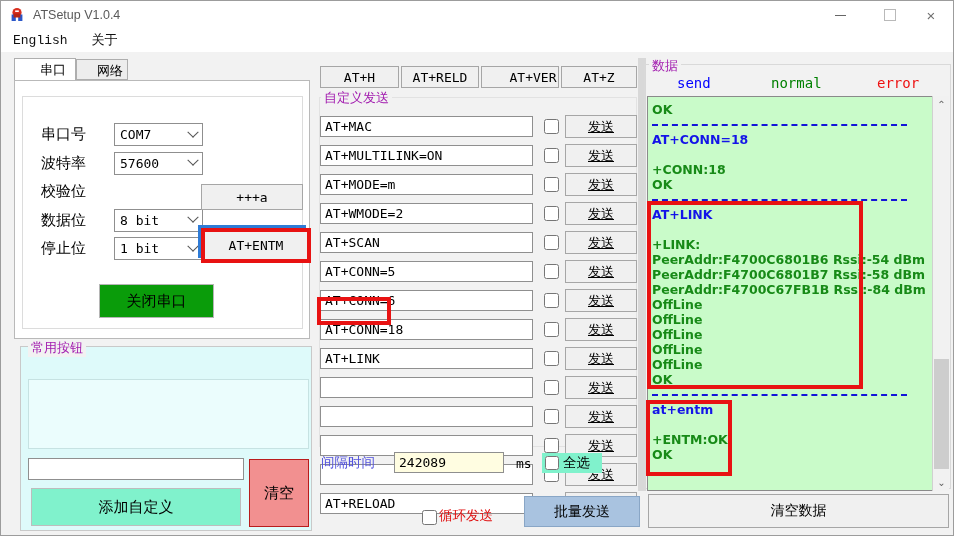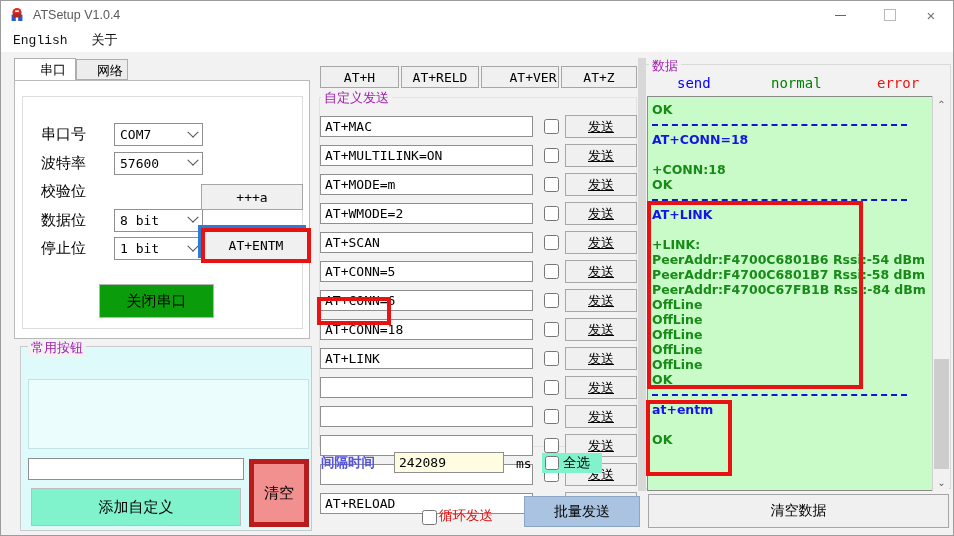--- a/index.html
+++ b/index.html
@@ -141,21 +141,21 @@
     <div class="entm-red">AT+ENTM</div>
   </div>
 
   <div class="abs close-serial flexc" style="left:98px;top:283px;width:115px;height:34px;">关闭串口</div>
 
   <div class="abs" style="left:19px;top:345px;width:292px;height:185px;background:#defafa;border:1px solid #c9c9c9;"></div>
   <div class="abs gb-legend" style="left:27px;top:338px;background:#f2f2f2;">常用按钮</div>
   <div class="abs" style="left:27px;top:378px;width:281px;height:70px;background:#ebfdfd;border:1px solid #c6e2e2;"></div>
   <input class="abs ti" style="left: 27px; top: 457px; width: 216px; height: 22px;" type="text" value="">
   <div class="abs flexc" style="left:30px;top:487px;width:210px;height:38px;background:#80f2cc;border:1px solid #bdbdbd;font-size:15px;">添加自定义</div>
-  <div class="abs flexc" style="left:248px;top:458px;width:60px;height:68px;background:#f29090;border:5px solid #b91c1c;font-size:15px;">清空</div>
+  <div class="abs flexc" style="left:248px;top:458px;width:60px;height:68px;background:#f29090;border:1px solid #b91c1c;font-size:15px;">清空</div>
 
   <div class="abs btn flexc monofont" style="left:319px;top:65px;width:79px;height:22px;font-size:13px;">AT+H</div>
   <div class="abs btn flexc monofont" style="left:400px;top:65px;width:78px;height:22px;font-size:13px;">AT+RELD</div>
   <div class="abs btn flexc monofont" style="left:480px;top:65px;width:78px;height:22px;font-size:13px;padding-left:26px;">AT+VER</div>
   <div class="abs btn flexc monofont" style="left:560px;top:65px;width:76px;height:22px;font-size:13px;">AT+Z</div>
 
   <div class="abs groupbox" style="left:318px;top:96px;width:318px;height:350px;border-color:#e2e2e2;"></div>
   <div class="abs gb-legend" style="left:320px;top:88px;background:#f2f2f2;">自定义发送</div>
 
   <div class="abs" style="left:319px;top:107px;width:318px;">
@@ -226,21 +226,21 @@
       </div>
     <div class="row">
         <input class="ti" type="text" value="AT+RELOAD" style="">
         <input class="cb" type="checkbox" style="">
         <div class="btn send-btn">发送</div>
       </div>
   </div>
 
   <div class="abs redbox" style="left:316px;top:296px;width:74px;height:28px;"></div>
 
-  <div class="abs" style="left:320px;top:453px;font-size:13.5px;font-weight:bold;color:#5353dd;">间隔时间</div>
+  <div class="abs" style="left:320px;top:453px;font-size:13.5px;font-weight:normal;color:#5353dd;">间隔时间</div>
   <input class="abs ti" style="left: 393px; top: 451px; width: 110px; height: 21px; background: rgb(255, 253, 225);" type="text" value="242089">
   <div class="abs monofont" style="left:515px;top:455px;font-size:13px;">ms</div>
   <div class="abs" style="left:541px;top:452px;width:60px;height:20px;background:#80f2cc;display:flex;align-items:center;">
     <input type="checkbox" style="width: 14px; height: 14px; margin: 0px 4px 0px 3px;">
     <span style="font-size:13.5px;">全选</span>
   </div>
 
   <input type="checkbox" class="abs" style="left: 417px; top: 506px; width: 15px; height: 15px;">
   <div class="abs" style="left:438px;top:506px;font-size:13.5px;color:#e01010;">循环发送</div>
   <div class="abs flexc" style="left:523px;top:495px;width:116px;height:31px;background:#a9c3e0;border:1px solid #89a6c6;font-size:14px;">批量发送</div>
@@ -270,20 +270,21 @@
     <div class="ll normal">PeerAddr:F4700C67FB1B Rssi:-84 dBm</div>
     <div class="ll normal">OffLine</div>
     <div class="ll normal">OffLine</div>
     <div class="ll normal">OffLine</div>
     <div class="ll normal">OffLine</div>
     <div class="ll normal">OffLine</div>
     <div class="ll normal">OK</div>
     <div class="ll sep"></div>
     <div class="ll send">at+entm</div>
     <div class="ll"></div>
+    <div class="ll normal">+ENTM:OK</div>
     <div class="ll normal">OK</div>
   </div>
 
   <div class="abs scrollbar" style="left:931px;top:95px;width:17px;height:395px;">
     <div class="abs scroll-arrow flexc" style="left:0;top:0;">⌃</div>
     <div class="abs scroll-thumb" style="left:1px;top:263px;width:15px;height:110px;"></div>
     <div class="abs scroll-arrow flexc" style="left:0;top:378px;">⌄</div>
   </div>
 
   <div class="abs redbox" style="left:646px;top:200px;width:216px;height:188px;"></div>

